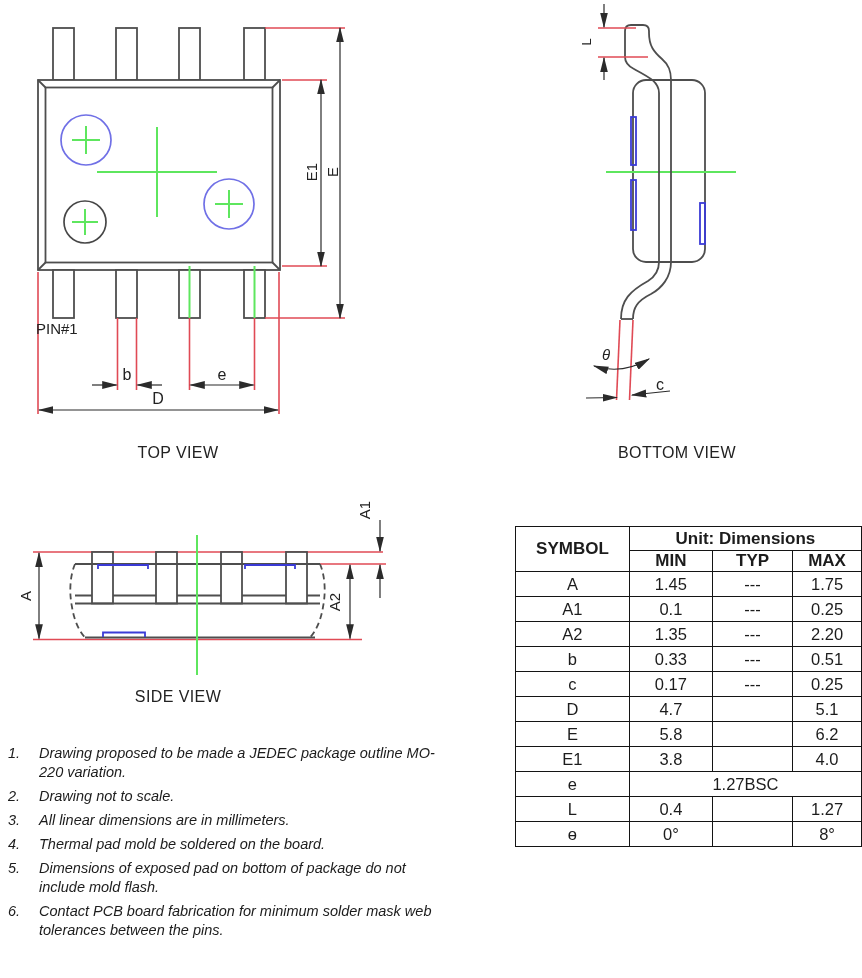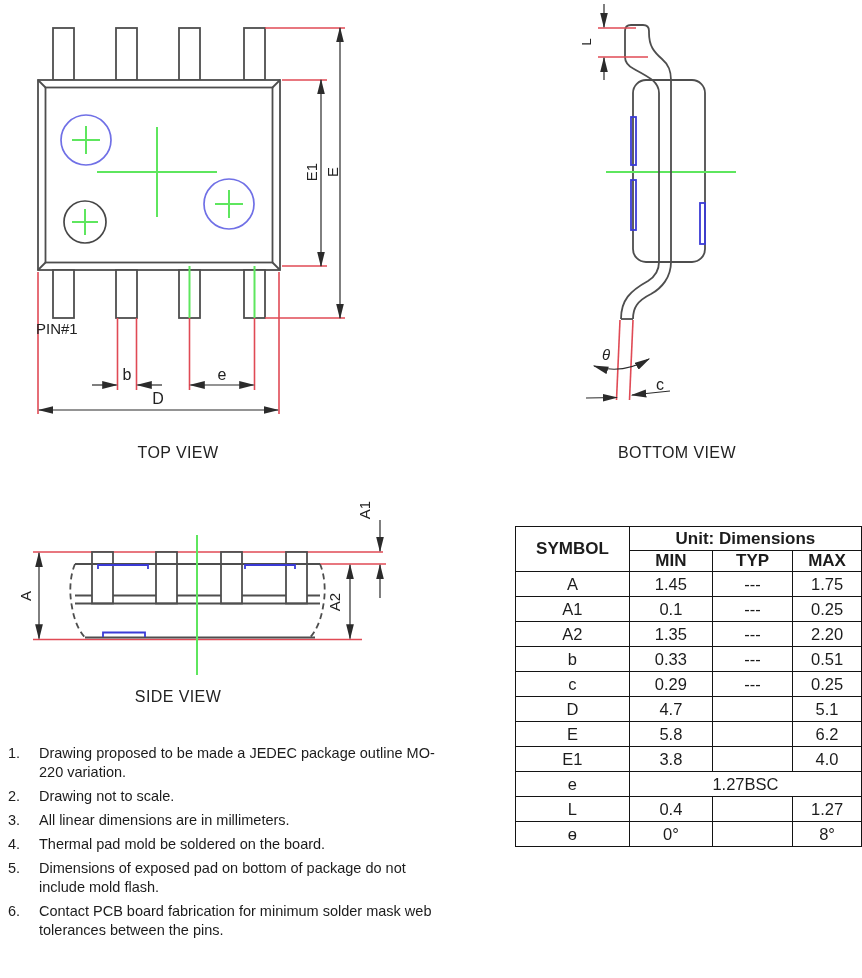--- a/index.html
+++ b/index.html
@@ -37,21 +37,21 @@
   }
   table.dim-table th { font-size:17px; }
   .col-sym { width:116px; } .col-min { width:85px; }
   .col-typ { width:82px; } .col-max { width:70px; }
   tr.unit-row th { height:23px; }
   tr.mtm-row th  { height:20px; }
 
   
   .notes-block { position:absolute; left:8px; top:744px; width:438px; }
   .notes-heading { font-weight:bold; font-size:15px; margin:0 0 13px 0; }
-  ol.notes { list-style:none; counter-reset:n; margin:0; padding:0; font-size:14.5px; line-height:19px; }
+  ol.notes { list-style:none; counter-reset:n; margin:0; padding:0; font-size:14.5px; line-height:19px;font-style:italic; }
   ol.notes li { counter-increment:n; position:relative; padding-left:31px; margin-bottom:5px; }
   ol.notes li::before { content:counter(n) "."; position:absolute; left:0; }
 </style>
 </head>
 <body>
 
 <svg style="left:0;top:0" width="460" height="475" viewBox="0 0 460 475">
   <defs>
     <marker id="ah" viewBox="0 0 12 6" refX="11" refY="3" markerWidth="13" markerHeight="7" orient="auto-start-reverse">
       <path d="M0,0 L12,3 L0,6 z" fill="#2b2b2b"></path>
@@ -258,21 +258,21 @@
       <td>2.20</td>
     </tr>
     <tr>
       <td>b</td>
       <td>0.33</td>
       <td>---</td>
       <td>0.51</td>
     </tr>
     <tr>
       <td>c</td>
-      <td>0.29</td>
+      <td>0.17</td>
       <td>---</td>
       <td>0.25</td>
     </tr>
     <tr>
       <td>D</td>
       <td>4.7</td>
       <td></td>
       <td>5.1</td>
     </tr>
     <tr>

